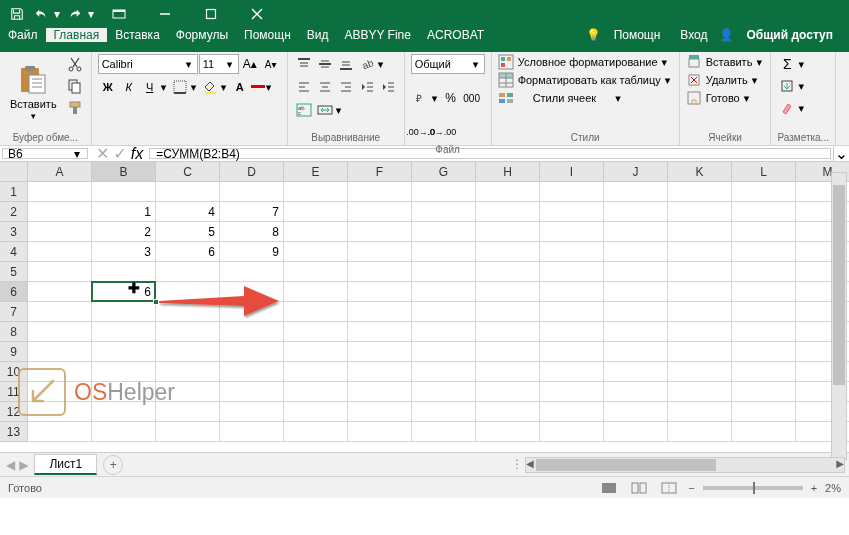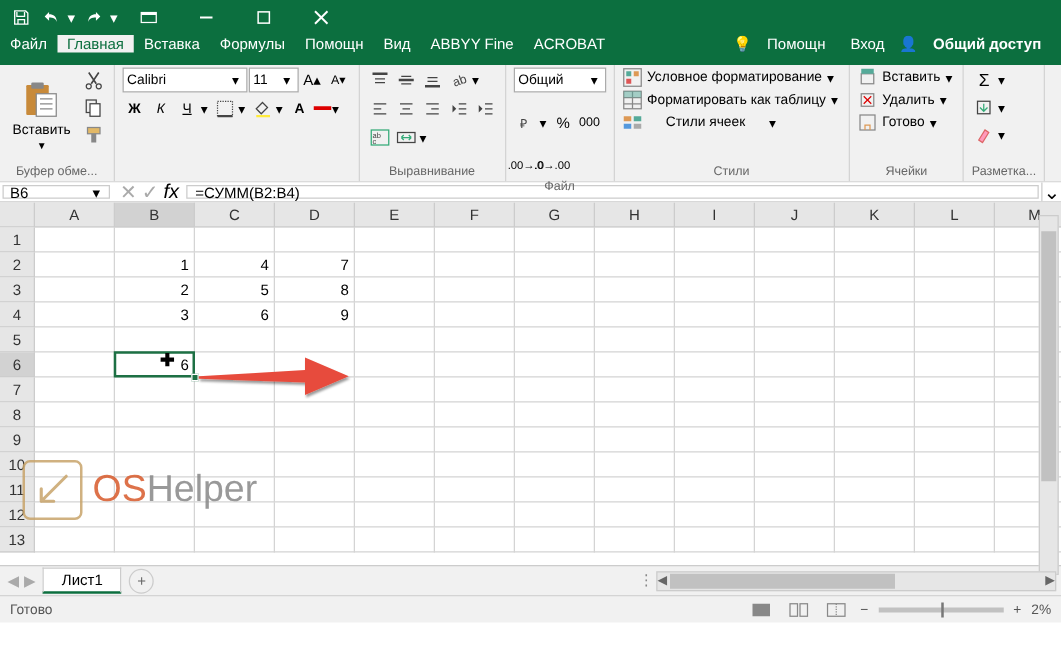--- a/index.html
+++ b/index.html
@@ -55,21 +55,21 @@
 .selected-cell { position: absolute; border: 2px solid #1d7044; pointer-events: none; }
 .fill-handle { position: absolute; width: 6px; height: 6px; background: #1d7044; border: 1px solid #fff; }
 .ch.hi, .rh.hi { background: #d2d2d2; }
 
 
 .arrow-annot { position: absolute; pointer-events: none; }
 
 
 .oshelper { position: absolute; left: 18px; bottom: 36px; display: flex; align-items: center; gap: 8px; opacity: 0.85; pointer-events: none; }
 .oshelper .sq { width: 48px; height: 48px; border: 2px solid #c8a46a; border-radius: 6px; display: flex; align-items: center; justify-content: center; }
-.oshelper .txt { font-size: 30px; color: #888; font-weight: 300; text-align: center; }
+.oshelper .txt { font-size: 23px; color: #888; font-weight: 300; text-align: center; }
 .oshelper .txt .os { color: #d85a2b; font-weight: 500; }
 
 
 .sheettabs { height: 24px; border-top: 1px solid #ccc; display: flex; align-items: center; background: #f1f1f1; font-size: 12px; }
 .nav-arrows { display: flex; padding: 0 6px; gap: 4px; }
 .sheet-tab { padding: 2px 14px; background: #fff; border: 1px solid #ccc; border-bottom: 2px solid #0c6f3f; cursor: pointer; }
 .add-sheet { width: 20px; height: 20px; border: 1px solid #ccc; border-radius: 50%; display: flex; align-items: center; justify-content: center; margin-left: 6px; cursor: pointer; color: #666; }
 .hscroll-wrap { flex: 1; display: flex; justify-content: flex-end; padding: 0 4px; gap: 2px; }
 .hscroll { width: 320px; height: 16px; background: #e6e6e6; border: 1px solid #ccc; position: relative; }
 .hscroll .thumb { position: absolute; left: 10px; top: 1px; width: 180px; height: 12px; background: #c1c1c1; }

